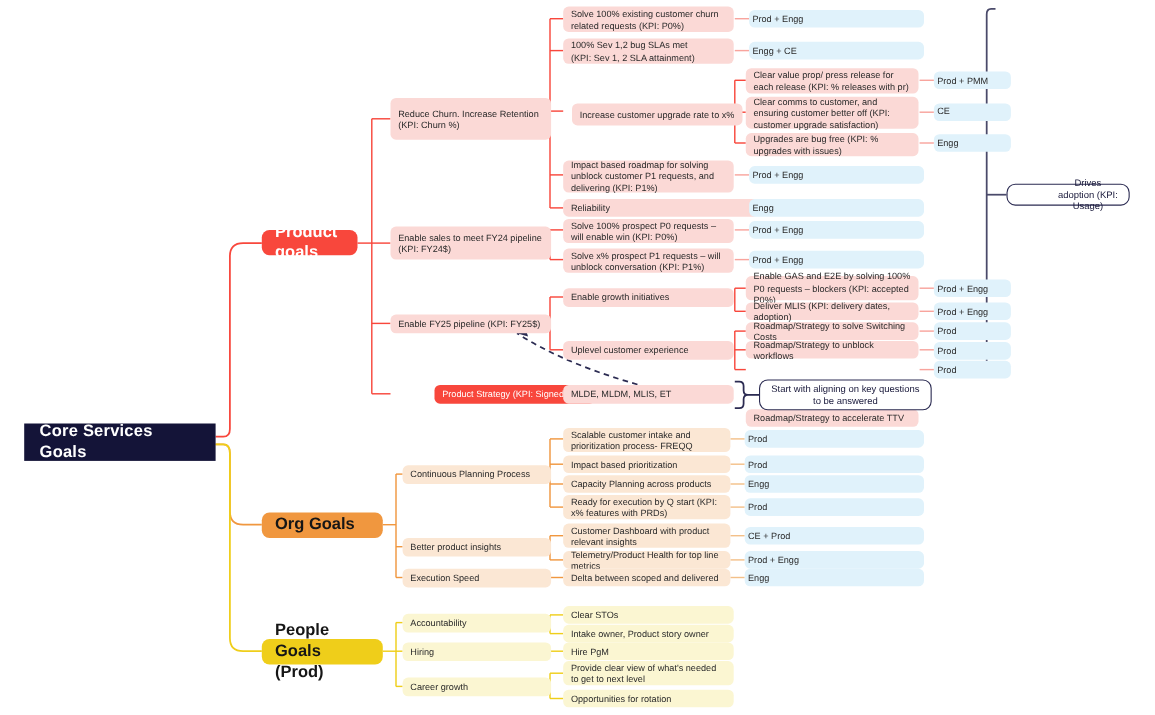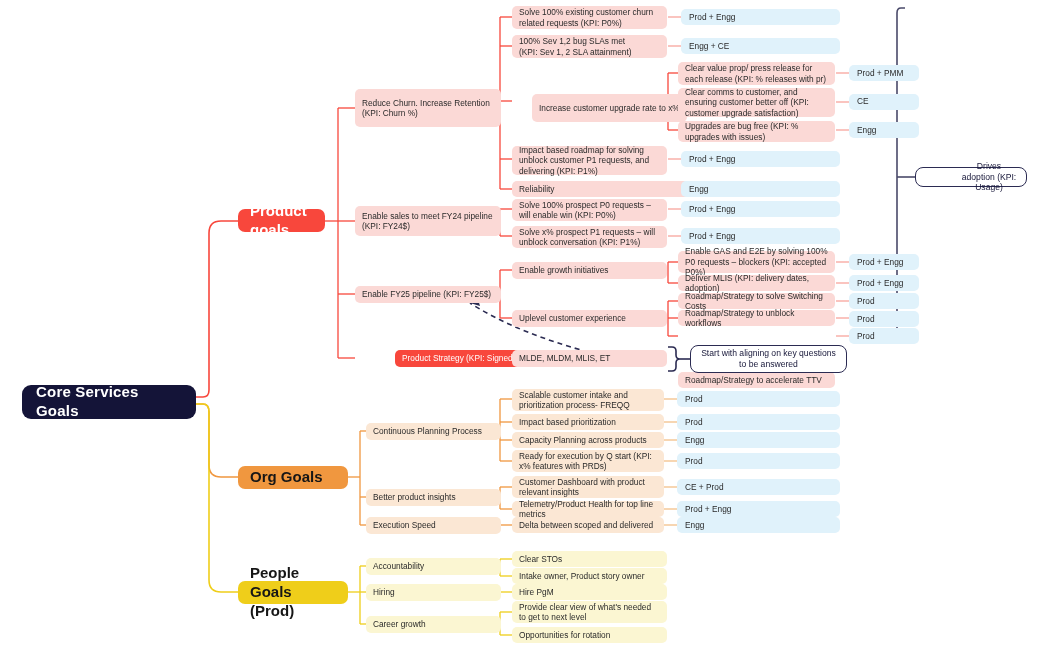--- a/index.html
+++ b/index.html
@@ -23,21 +23,21 @@
     white-space:pre-wrap;
   }
   
   .root{
     background:#141438;
     color:#ffffff;
     font-size:15px;
     font-weight:bold;
     letter-spacing:.2px;
     justify-content:center;
-    border-radius:9px;
+    border-radius:0;
     padding:8px 14px;
   }
   
   .branch{
     color:#141414;
     font-size:15px;
     font-weight:bold;
     padding:0 12px;
     border-radius:7px;
   }
@@ -53,21 +53,21 @@
     border-radius:5px;
   }
   .leaf.red{background:#FBD9D6;}
   .leaf.redstrong{background:#F8473C;color:#ffffff;}
   .leaf.orange{background:#FBE7D4;}
   .leaf.yellow{background:#FBF6D2;}
   .owner{
     font-size:8.3px;
     color:#2a2a2a;
     background:#E0F2FB;
-    padding:4px 8px;
+    padding:4px 3px;
     border-radius:5px;
   }
   
   .callout{
     font-size:8.6px;
     color:#171739;
     background:#ffffff;
     border:1.4px solid #2B2B52;
     border-radius:8px;
     padding:4px 8px;
@@ -228,21 +228,21 @@
     <span>Product Strategy (KPI: Signed off)</span>
   </div>
 
   <div class="node leaf red" style="left:512px;top:6px;width:155px;height:23px;">
     <span>Solve 100% existing customer churn related requests (KPI: P0%)</span>
   </div>
   <div class="node leaf red" style="left:512px;top:35px;width:155px;height:23px;">
     <span>100% Sev 1,2 bug SLAs met
 (KPI: Sev 1, 2 SLA attainment)</span>
   </div>
-  <div class="node leaf red" style="left:532px;top:94px;width:155px;height:28px;">
+  <div class="node leaf red" style="left:520px;top:94px;width:155px;height:20px;">
     <span>Increase customer upgrade rate to x%</span>
   </div>
   <div class="node leaf red" style="left:512px;top:146px;width:155px;height:29px;">
     <span>Impact based roadmap for solving unblock customer P1 requests, and delivering (KPI: P1%)</span>
   </div>
   <div class="node leaf red" style="left:512px;top:181px;width:178px;height:16px;">
     <span>Reliability</span>
   </div>
   <div class="node leaf red" style="left:512px;top:199px;width:155px;height:22px;">
     <span>Solve 100% prospect P0 requests – will enable win (KPI: P0%)</span>

